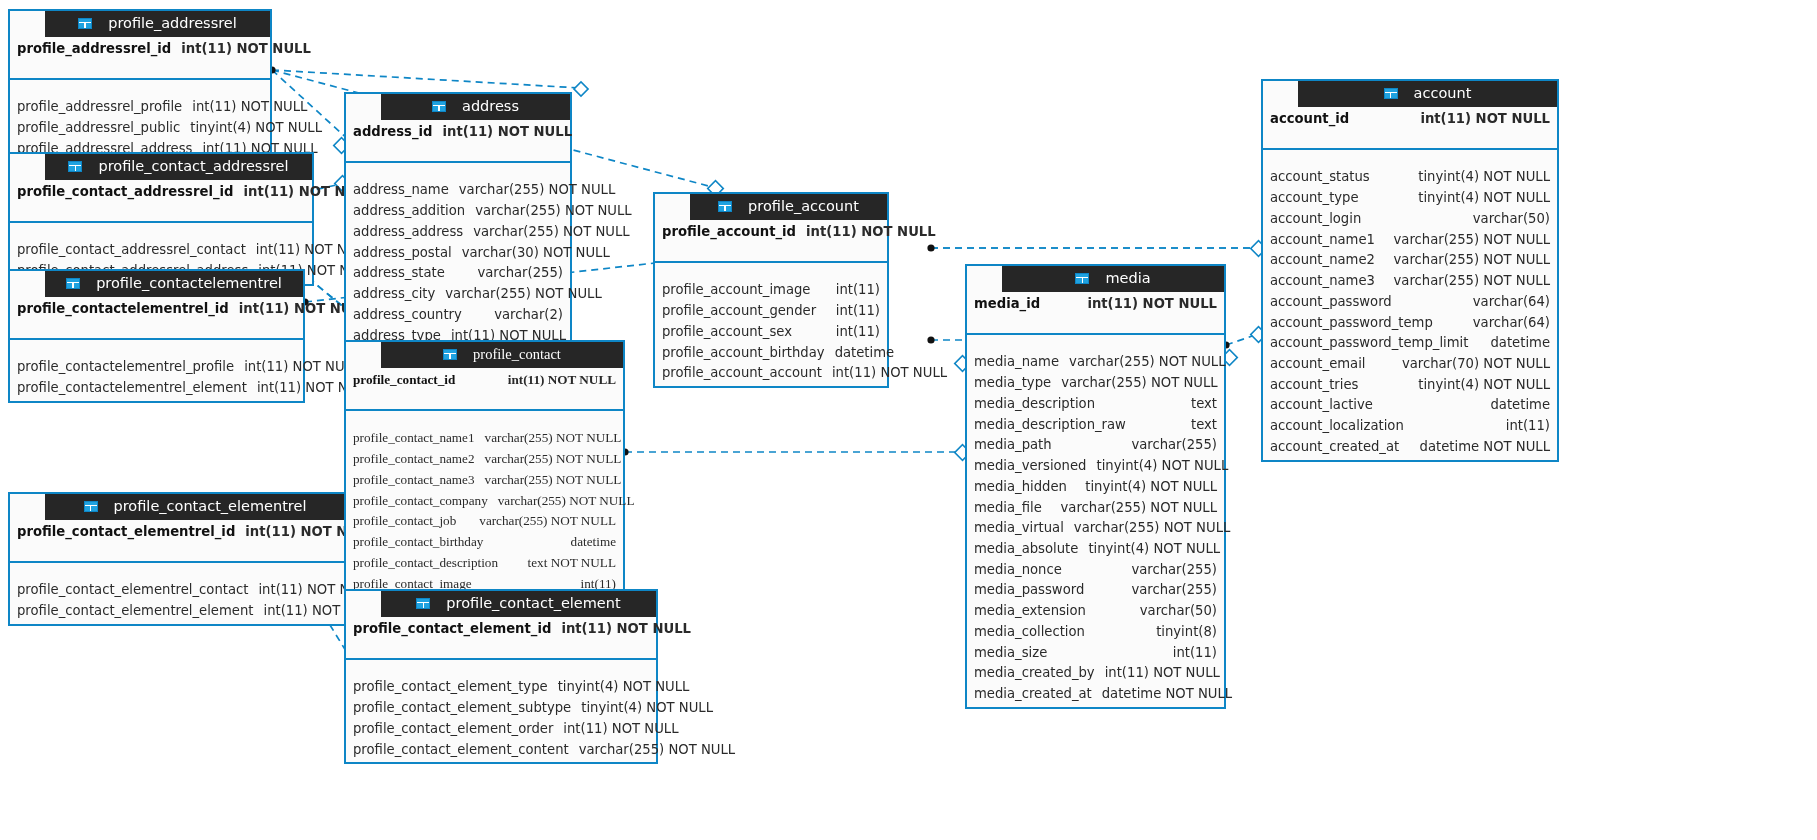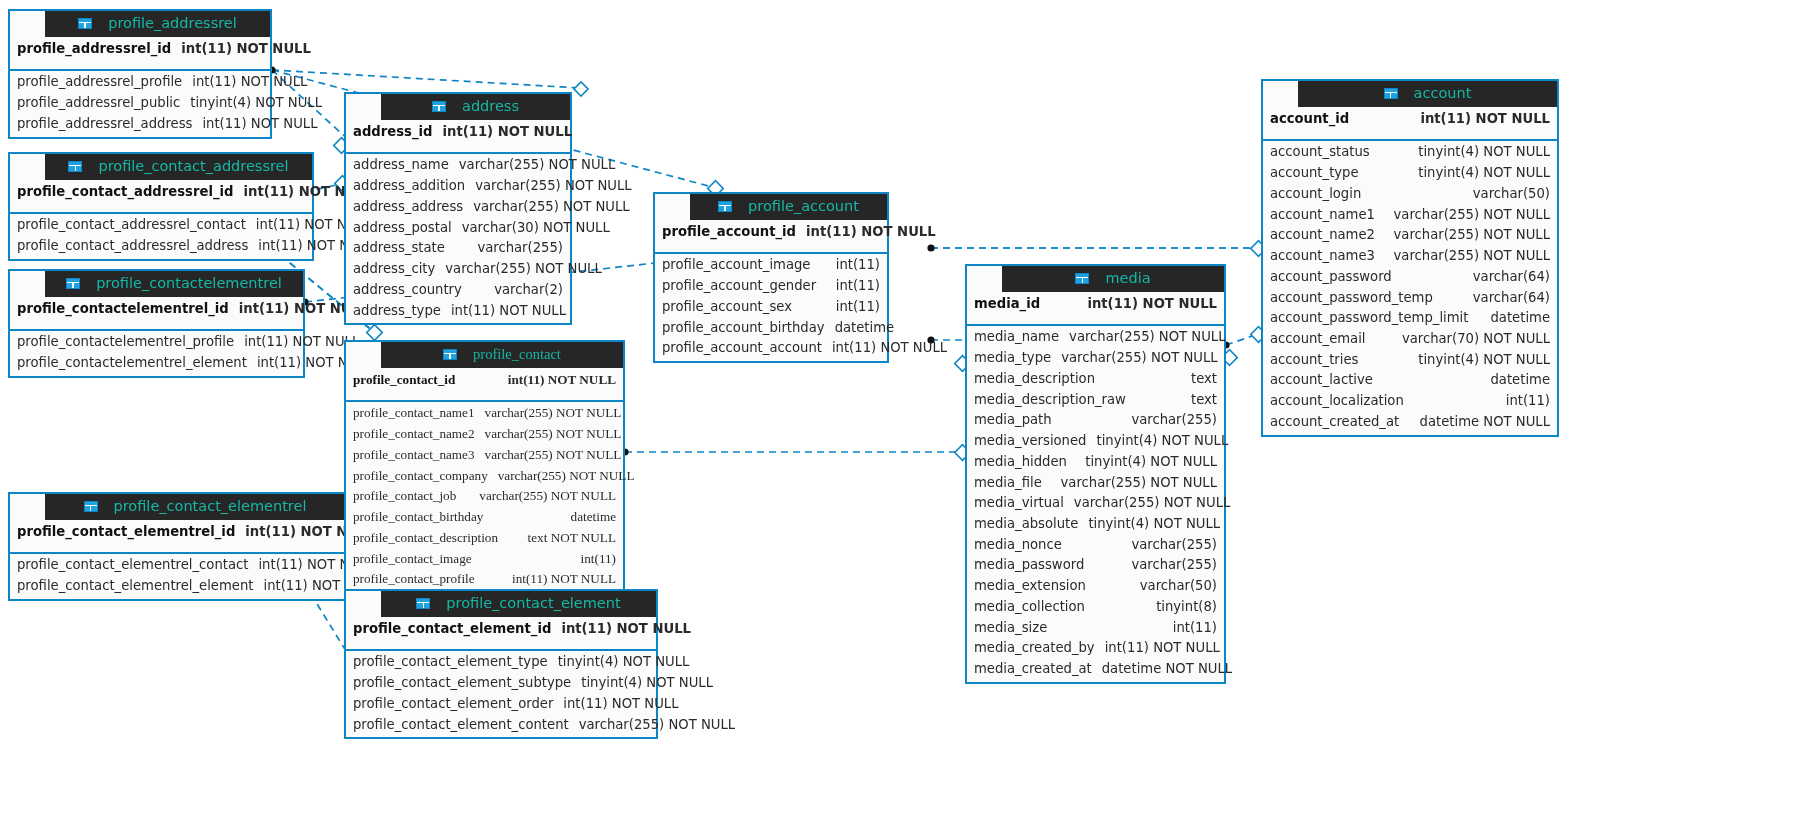--- a/index.html
+++ b/index.html
@@ -14,21 +14,21 @@
 
   .tbl{
     position:absolute;
     background:#fbfbfb;
     border:2px solid #0e86c6;
     box-sizing:border-box;
     box-shadow:0 0 0 0 transparent;
   }
   .tbl-hd{
     background:#262626;
-    color:#14b8a6;
+    color:#ffffff;
     font-size:14.5px;
     text-align:center;
     padding:4px 6px 5px 6px;
     white-space:nowrap;
     display:flex;align-items:center;justify-content:center;gap:16px;
     line-height:1.15;
     margin-left:35px;
   }
   .tbl-ico{
     display:inline-block;width:14px;height:11px;flex:0 0 auto;
@@ -43,24 +43,24 @@
   }
   .pk-row{
     border-bottom:2px solid #0e86c6;
   }
   .row{
     display:flex;justify-content:space-between;align-items:baseline;
     padding:1px 7px 1px 7px;
     font-size:13.2px;color:#2a2a2a;white-space:nowrap;line-height:1.42;
     gap:10px;
   }
-  .row.pk-row{font-weight:bold;color:#111;padding-top:3px;padding-bottom:11px;}
+  .row.pk-row{font-weight:bold;color:#111;padding-top:3px;padding-bottom:20px;}
   .row .nm{text-align:left;}
   .row .ty{text-align:right;color:#2a2a2a;}
-  .body-rows{padding-top:1px;padding-bottom:2px;}
+  .body-rows{padding-top:17px;padding-bottom:2px;}
 
   .ln{stroke:#0e86c6;stroke-width:1.7;fill:none;stroke-dasharray:7 5;}
   .ep-dot{fill:#111111;}
   .ep-dia{fill:#ffffff;stroke:#0e86c6;stroke-width:1.6;}
 </style>
 </head>
 <body>
 
 <div id="canvas">
   <svg id="links" viewBox="0 0 1817 840" width="1817" height="840">

